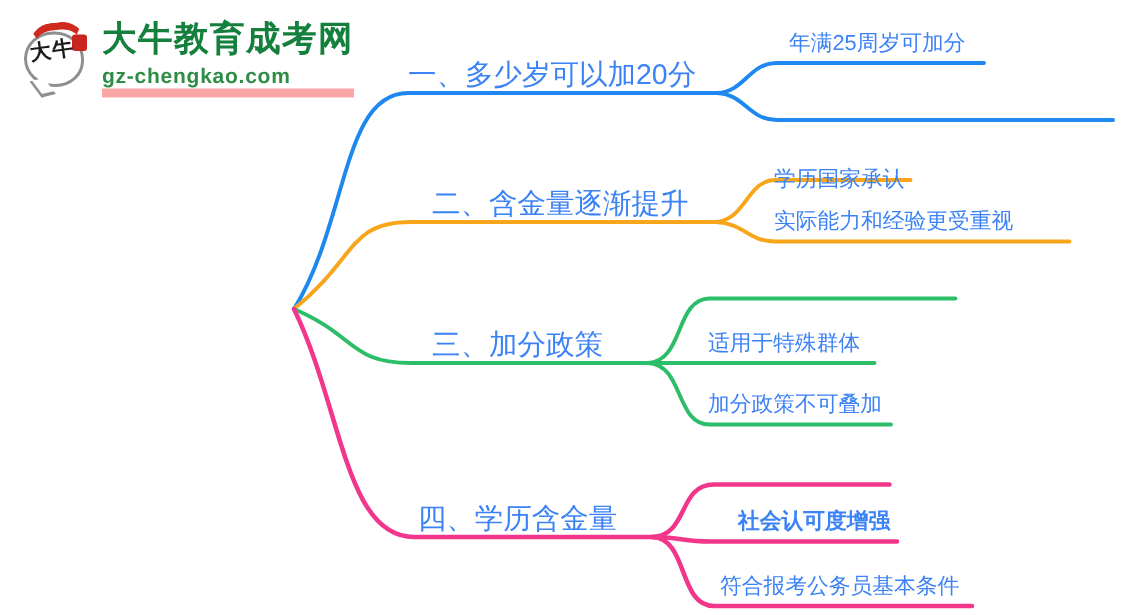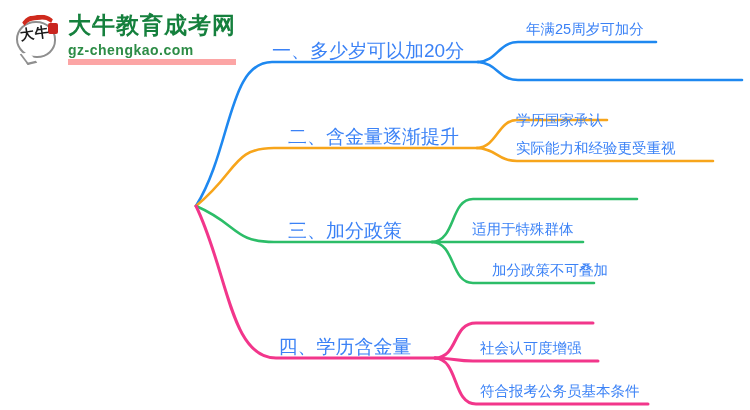--- a/index.html
+++ b/index.html
@@ -77,18 +77,18 @@
   <div class="label branch-label" style="left:276px;top:126px;width:195px;">二、含金量逐渐提升</div>
   <div class="label branch-label" style="left:264px;top:220px;width:162px;">三、加分政策</div>
   <div class="label branch-label" style="left:262px;top:336px;width:166px;">四、学历含金量</div>
 
   <div class="label leaf-label" style="left:526px;top:21px;">年满25周岁可加分</div>
 
   <div class="label leaf-label" style="left:516px;top:112px;">学历国家承认</div>
   <div class="label leaf-label" style="left:516px;top:140px;">实际能力和经验更受重视</div>
 
   <div class="label leaf-label" style="left:472px;top:221px;">适用于特殊群体</div>
-  <div class="label leaf-label" style="left:472px;top:262px;margin-left:20px;">加分政策不可叠加</div>
+  <div class="label leaf-label" style="left:472px;top:262px;">加分政策不可叠加</div>
 
-  <div class="label leaf-label" style="left:480px;top:340px;">社会认可度增强</div>
+  <div class="label leaf-label" style="left:492px;top:340px;font-weight:bold;">社会认可度增强</div>
   <div class="label leaf-label" style="left:480px;top:383px;">符合报考公务员基本条件</div>
 
 </div>
 
 </body></html>

